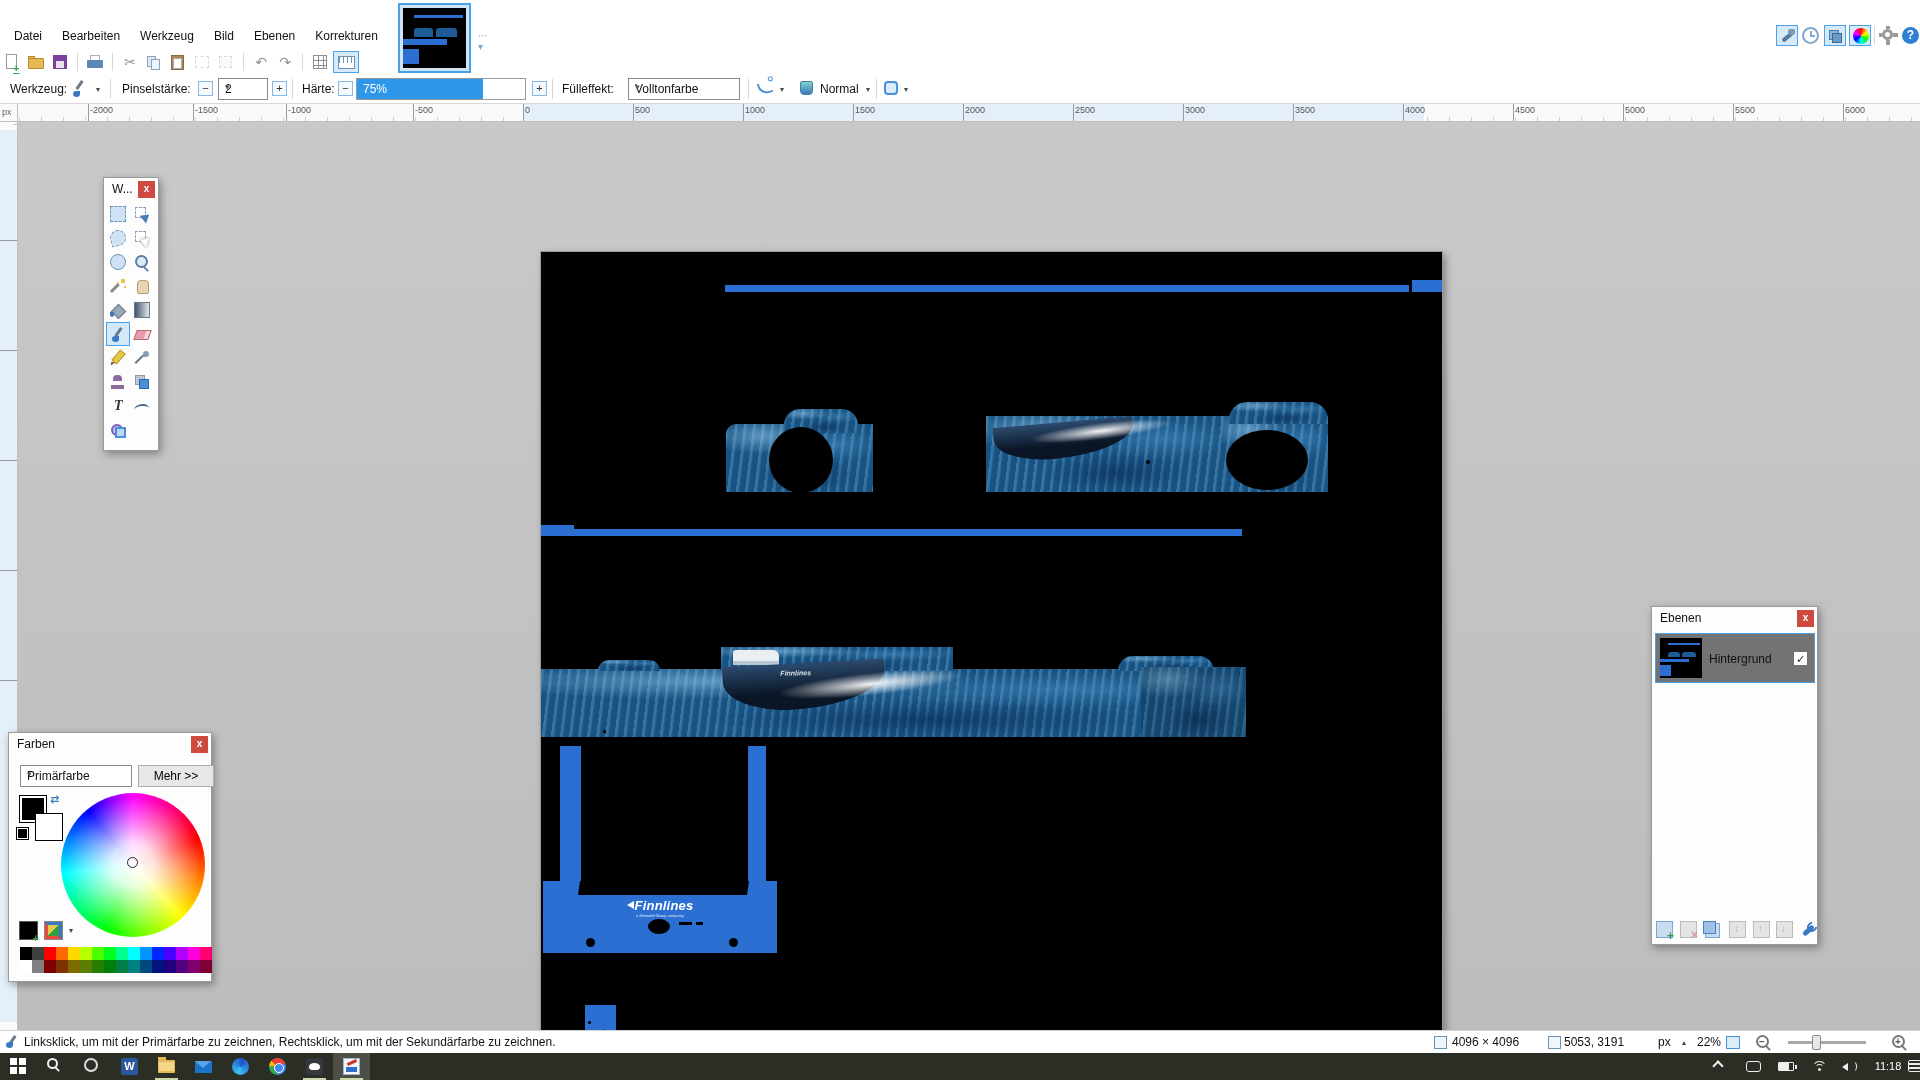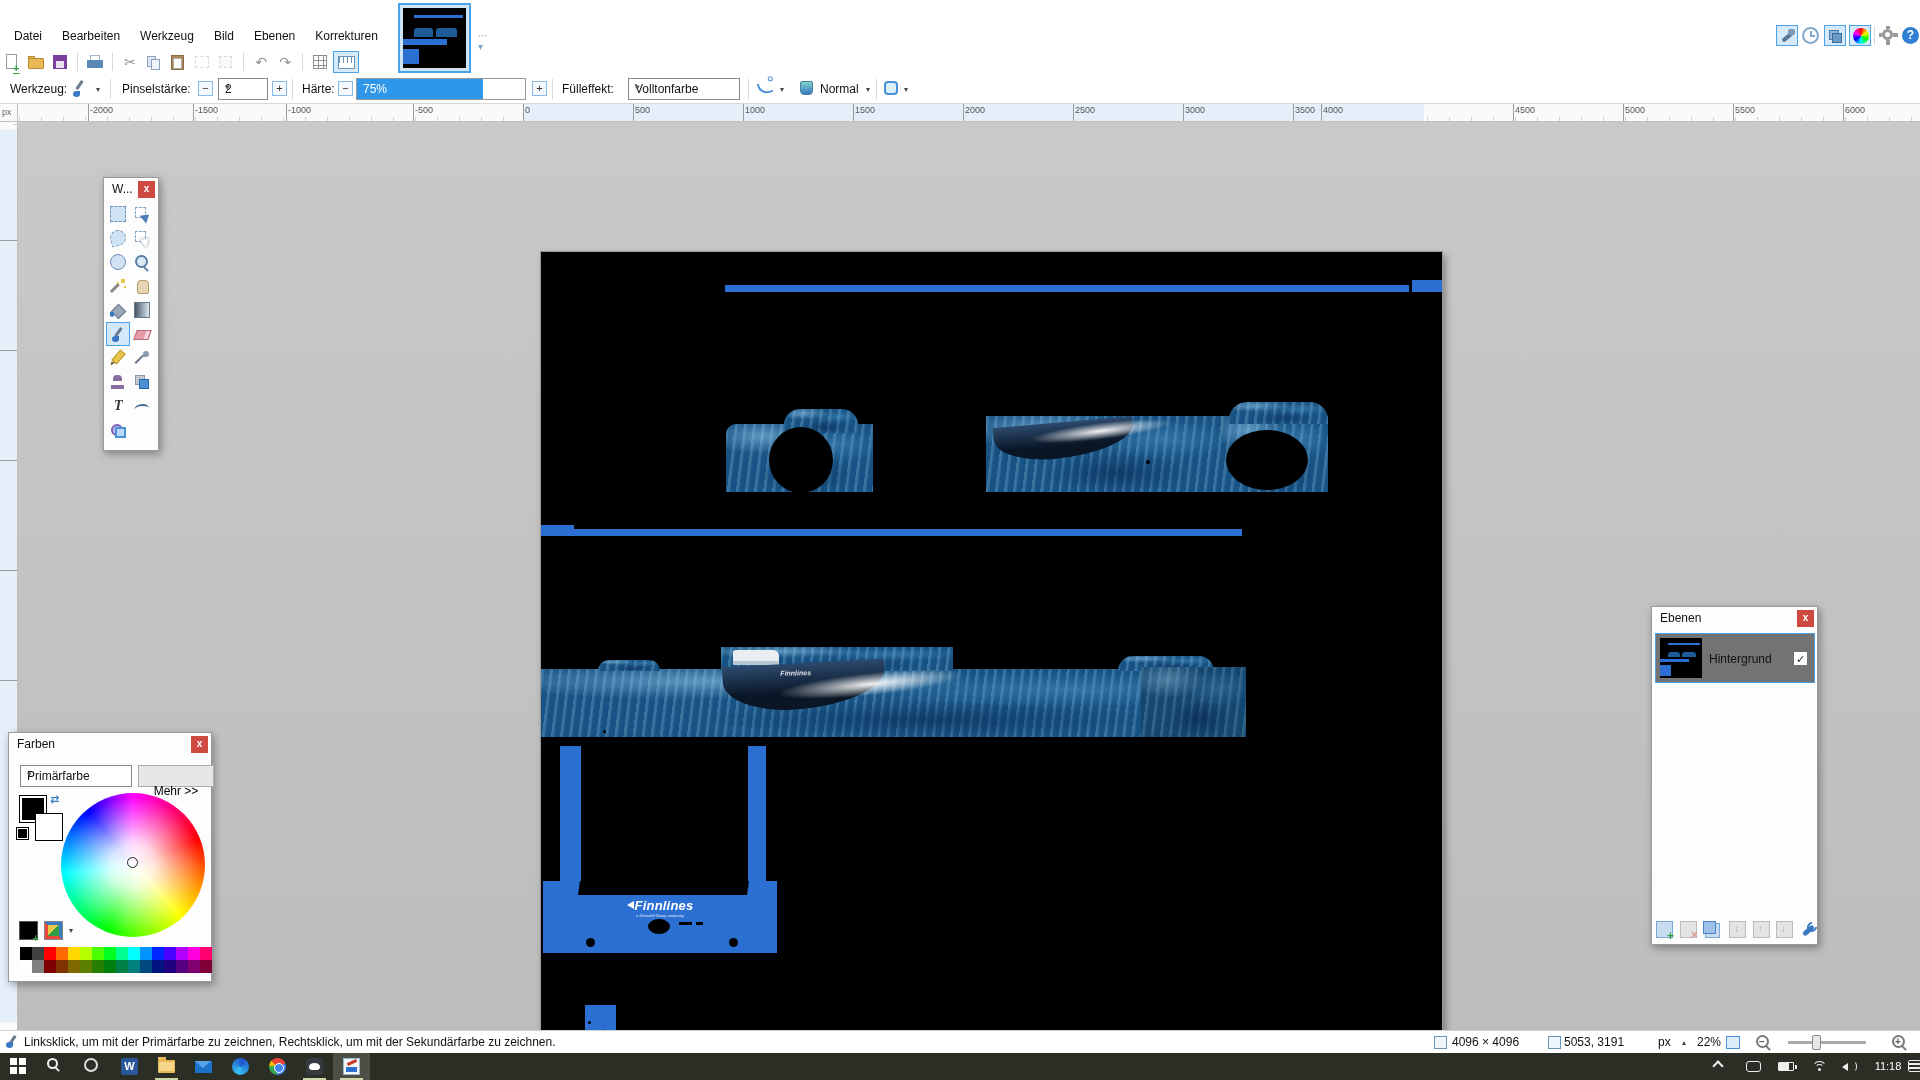--- a/index.html
+++ b/index.html
@@ -190,21 +190,21 @@
   .t-recolor::before { content:""; position:absolute; left:1px; top:1px; width:8px; height:8px; background:#c0c8d0; border:1px solid #8a9aaa;}
   .t-recolor::after { content:""; position:absolute; right:1px; bottom:1px; width:8px; height:8px; background:#4a90d9; border:1px solid #2a6aa9;}
   .t-text::before { content:"T"; position:absolute; left:4px; top:0px; font-size:14px; font-weight:bold; color:#333; font-family:"Liberation Serif",serif;}
   .t-line-curve::before { content:""; position:absolute; left:0px; top:6px; width:15px; height:8px; border-top:2px solid #456a8f; border-radius:60% 40% 0 0;} 
   .t-shapes::before { content:""; position:absolute; left:1px; top:2px; width:8px; height:8px; border:2px solid #7a5fb5; border-radius:50%; background:#cabcf0;}
   .t-shapes::after { content:""; position:absolute; right:0px; bottom:0px; width:7px; height:7px; border:2px solid #4a90d9; background:#bcd8f5;}
 
   
   #colors-win { left:8px; top:732px; width:204px; height:250px; }
   #farben-mode { left:11px; top:32px; width:112px;padding-left:19px; }
-  #mehr-btn { position:absolute; left:129px; top:32px; width:76px; height:22px; background:#e7e7e7; border:1px solid #acacac; font-size:12px; text-align:center; padding-top:18px;}
+  #mehr-btn { position:absolute; left:129px; top:32px; width:76px; height:22px; background:#e7e7e7; border:1px solid #acacac; font-size:12px; text-align:center; padding-top:3px;}
   #prim-sw { position:absolute; left:10px; top:62px; width:28px; height:28px; background:#000; border:1px solid #000; box-shadow:inset 0 0 0 2px #fff;}
   #sec-sw { position:absolute; left:26px; top:80px; width:28px; height:28px; background:#fff; border:1px solid #000;}
   #mini-sw { position:absolute; left:7px; top:94px; width:13px; height:13px; background:#000; border:1px solid #000; box-shadow:inset 0 0 0 1px #fff;}
   #swap-ar { position:absolute; left:41px; top:60px; color:#3a7ebf; font-size:11px; font-weight:bold;}
   #wheel { position:absolute; left:52px; top:60px; width:144px; height:144px; border-radius:50%;
     background: radial-gradient(closest-side, #fff 0%, rgba(255,255,255,.85) 30%, rgba(255,255,255,0) 95%),
                 conic-gradient(from 0deg, #f0f, #f00 19%, #ff0 38%, #0f0 56%, #0ff 73%, #00f 89%, #f0f); }
   #wheel-sel { position:absolute; left:66px; top:64px; width:11px; height:11px; border:1.5px solid #222; border-radius:50%; background:transparent;}
   #add-sw { position:absolute; left:10px; top:188px; width:19px; height:19px; background:#000; border:1px solid #555;}
   #add-sw::after { content:"+"; position:absolute; right:-2px; bottom:-5px; color:#2f9e44; font-weight:bold; font-size:11px;}
@@ -443,21 +443,21 @@
       </div>
       <div class="tickH" style="left: 1055px;">
         <b>2500</b>
       </div>
       <div class="tickH" style="left: 1165px;">
         <b>3000</b>
       </div>
       <div class="tickH" style="left: 1275px;">
         <b>3500</b>
       </div>
-      <div class="tickH" style="left: 1303px;">
+      <div class="tickH" style="left: 1385px;">
         <b>4000</b>
       </div>
       <div class="tickH" style="left: 1495px;">
         <b>4500</b>
       </div>
       <div class="tickH" style="left: 1605px;">
         <b>5000</b>
       </div>
       <div class="tickH" style="left: 1715px;">
         <b>5500</b>

